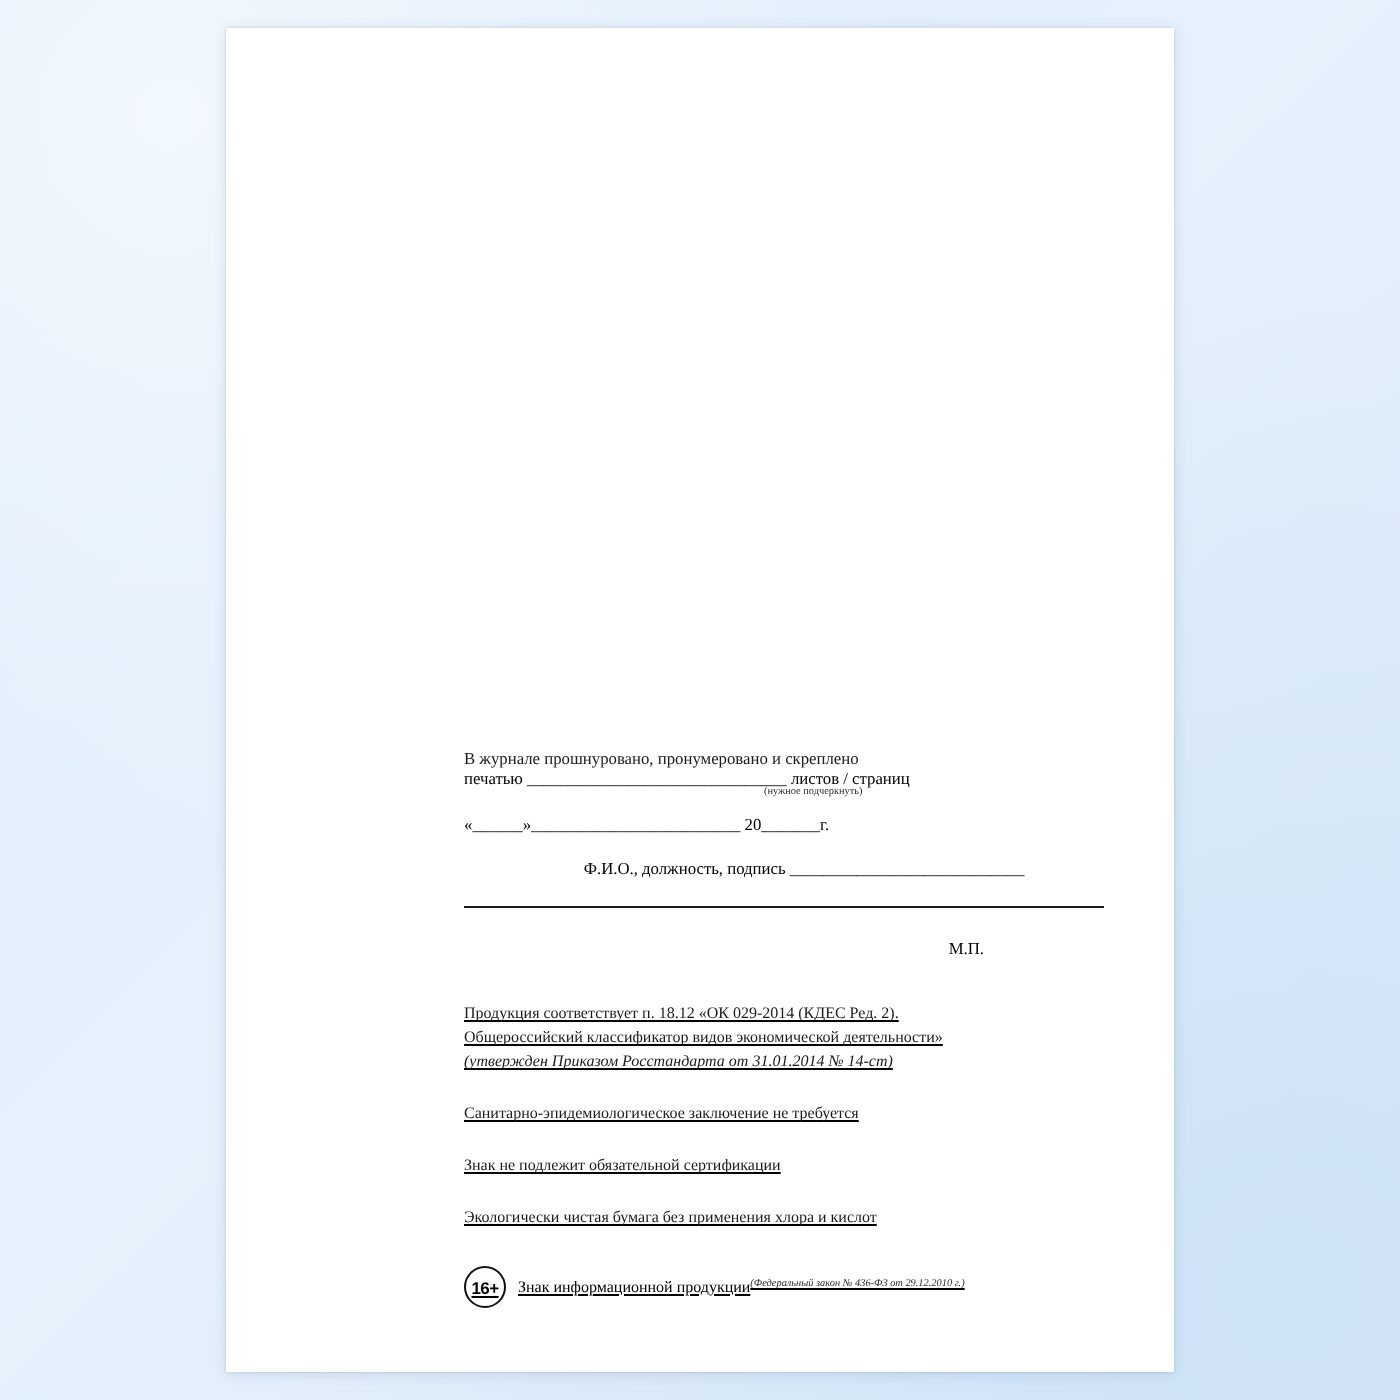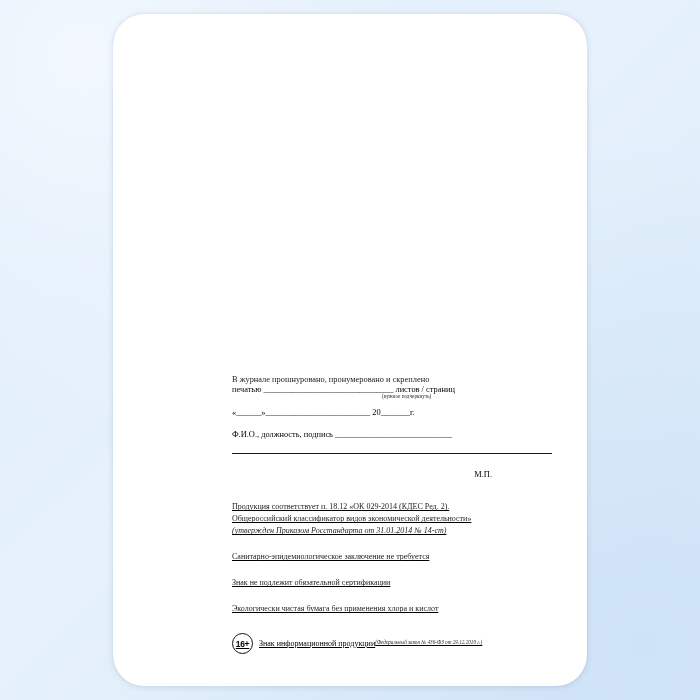--- a/index.html
+++ b/index.html
@@ -24,21 +24,20 @@
       linear-gradient(135deg, #ddebfa 0%, #e6f1fc 45%, #d9e9f8 100%);
   }
   .page {
     position: absolute;
     left: 113px;
     top: 14px;
     width: 474px;
     height: 672px;
     background: #ffffff;
     box-shadow: 0 1px 6px rgba(70,100,140,0.18), 0 0 1px rgba(90,120,160,0.25);
-    border-radius: 31px;
   }
   .content {
     position: absolute;
     left: 119px;
     top: 360px;
     width: 340px;
   }
   .line {
     font-size: 8.4px;
     color: #1b1b1b;
@@ -61,20 +60,21 @@
   }
   .row-date {
     margin-top: 9px;
     font-size: 8.4px;
     white-space: nowrap;
   }
   .row-fio {
     margin-top: 13px;
     font-size: 8.4px;
     white-space: nowrap;
+    text-align: center;
   }
   .rule-full {
     margin-top: 14px;
     border-bottom: 0.8px solid #1b1b1b;
     width: 320px;
     height: 1px;
   }
   .mp {
     margin-top: 16px;
     font-size: 8.4px;

